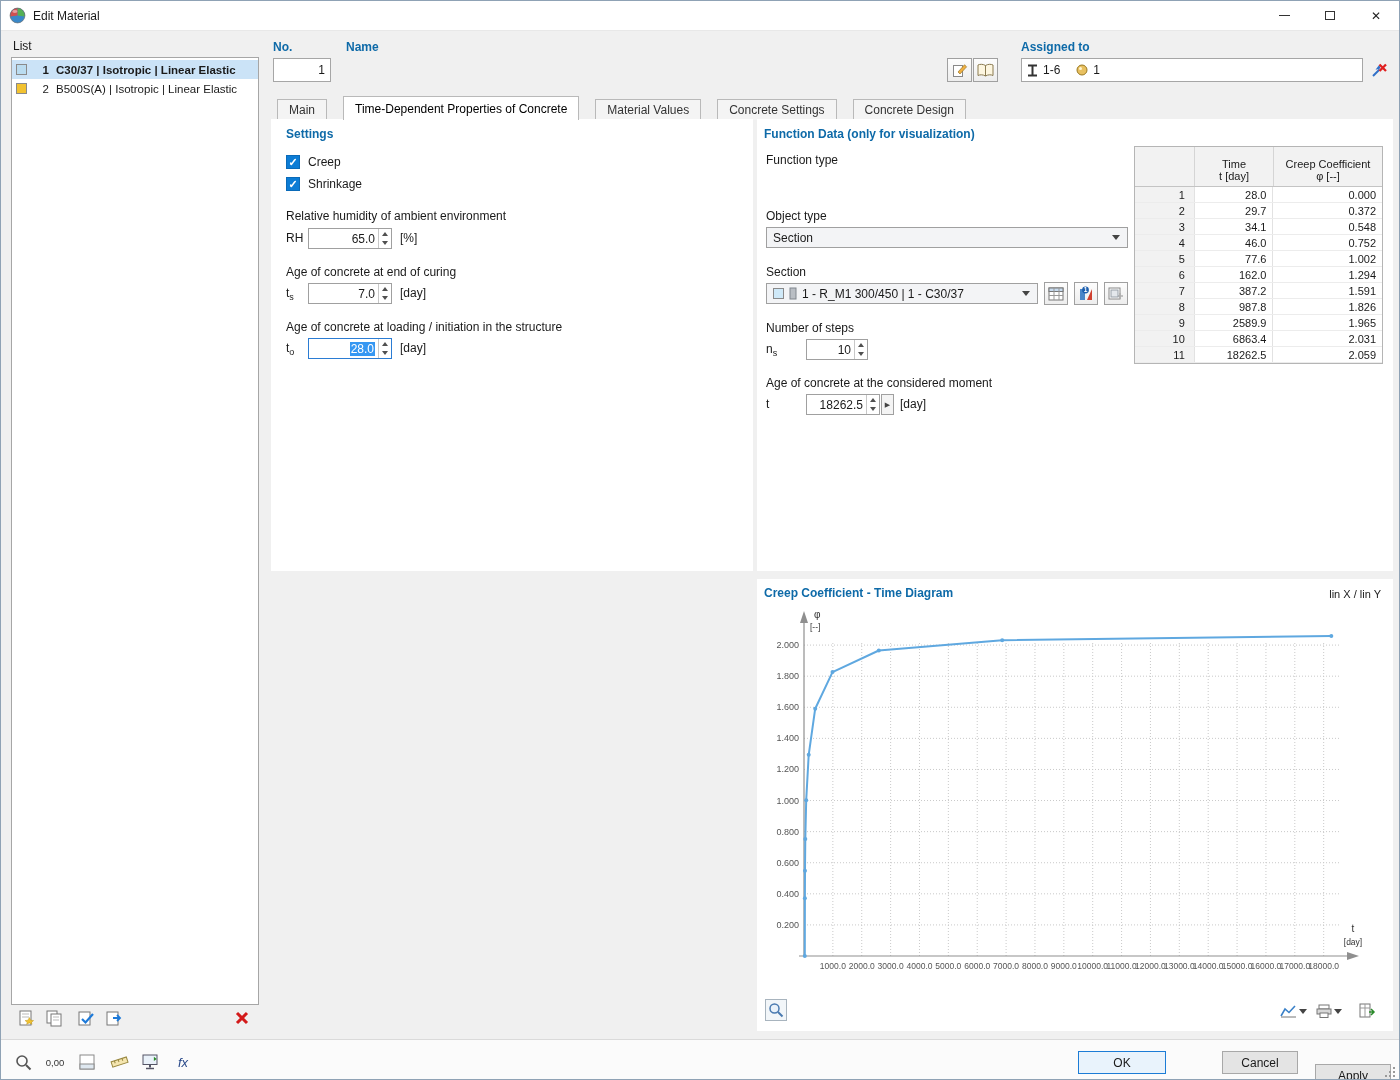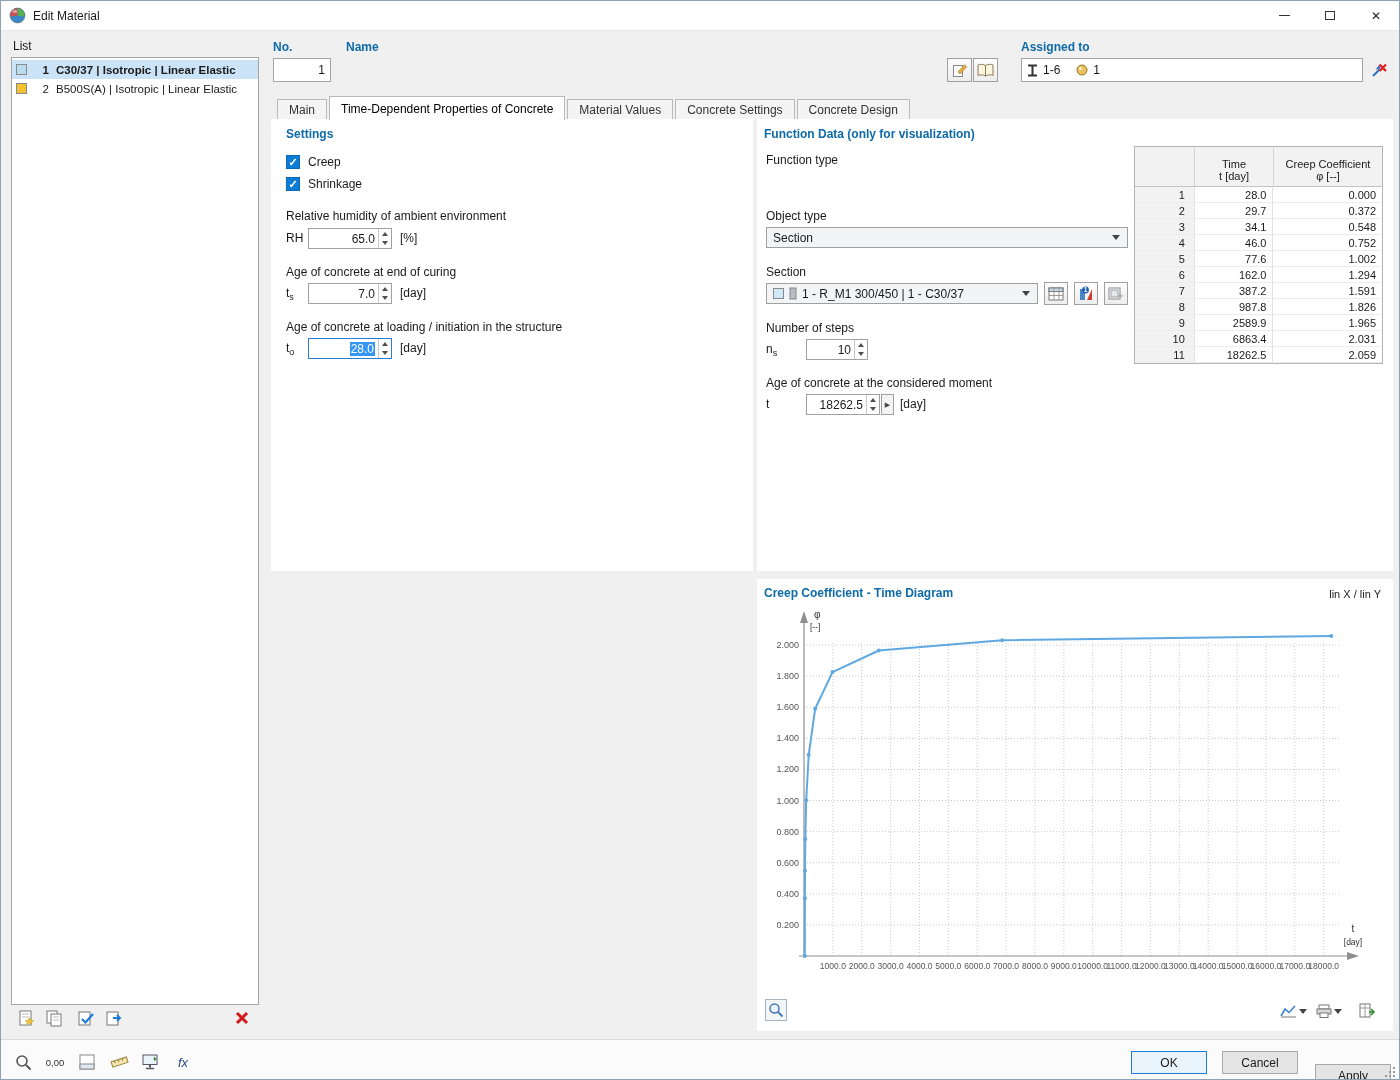--- a/index.html
+++ b/index.html
@@ -40,21 +40,21 @@
   .sarr.up::after{content:"";border-left:3.5px solid transparent;border-right:3.5px solid transparent;border-bottom:4px solid #505050}
   .sarr.down::after{content:"";border-left:3.5px solid transparent;border-right:3.5px solid transparent;border-top:4px solid #505050}
   .stepbtn{position:absolute;width:13px;height:21px;border:1px solid #a0a0a0;background:#f4f4f4;font-size:7px;display:flex;align-items:center;justify-content:center;color:#444}
   .dropdown{position:absolute;height:21px;background:#f3f4f6;border:1px solid #a0a0a0;display:flex;align-items:center;padding:0 6px;gap:5px}
   .dd-text{flex:1;white-space:nowrap;overflow:hidden}
   .dd-caret{width:9px;height:9px;flex:none;position:relative}
   .dd-caret::after{content:"";position:absolute;left:0;top:2px;border-left:4.5px solid transparent;border-right:4.5px solid transparent;border-top:5px solid #444}
   .checkrow{position:absolute;display:flex;align-items:center;gap:8px;height:16px}
   .cb{width:14px;height:14px;background:#0c7cd5;border:1px solid #0a6ab8;color:#fff;display:flex;align-items:center;justify-content:center;font-size:11px;font-weight:bold;flex:none}
   
-  .tabbar{position:absolute;left:276px;top:95px;height:24px;display:flex;align-items:flex-end;gap:2px}
+  .tabbar{position:absolute;left:276px;top:95px;height:24px;display:flex;align-items:flex-end;gap:16px}
   .tab{height:21px;padding:0 11px;background:#f4f4f4;border:1px solid #b9b9b9;border-bottom:none;display:flex;align-items:center;white-space:nowrap;color:#333}
   .tab.active{height:24px;background:#fff;z-index:3;color:#000}
   
   .panel{position:absolute;background:#fff}
   
   .ftable{position:absolute;border:1px solid #b5b5b5;font-size:11px;background:#fff}
   .thead{display:flex;height:40px;border-bottom:1px solid #c4c4c4}
   .hcell{display:flex;flex-direction:column;justify-content:flex-end;align-items:center;padding:4px 2px;background:#f2f2f2;border-right:1px solid #d5d5d5;white-space:nowrap}
   .hcell:last-child{border-right:none}
   .trow{display:flex;height:16px;border-bottom:1px solid #ececec}
@@ -540,21 +540,21 @@
           <rect x="1" y="1" width="14" height="9.5" fill="#eaf2fa" stroke="#556"></rect>
           <line x1="8" y1="10.5" x2="8" y2="13.5" stroke="#556" stroke-width="2"></line>
           <line x1="4" y1="14.5" x2="12" y2="14.5" stroke="#556" stroke-width="1.5"></line>
           <path d="M11 4 l4 3 l-4 3 z" fill="#2a8a2a" transform="scale(0.7) translate(6,0)"></path>
         </svg>
     </div>
     <div class="flat-btn" style="left:170px;top:10px;width:24px;height:24px">
       <span class="fxtext">fx</span>
     </div>
 
-    <div class="btn primary" style="left:1130px;top:11px;width:76px">OK</div>
+    <div class="btn primary" style="left:1077px;top:11px;width:88px">OK</div>
     <div class="btn" style="left:1221px;top:11px;width:76px">Cancel</div>
     <div class="btn" style="left:1314px;top:24px;width:76px">Apply</div>
 
     <div class="grip">
       <svg width="12" height="12">
           <g fill="#9a9a9a">
             <rect x="9" y="1" width="2" height="2"></rect>
             <rect x="9" y="5" width="2" height="2"></rect>
             <rect x="5" y="5" width="2" height="2"></rect>
             <rect x="9" y="9" width="2" height="2"></rect>

